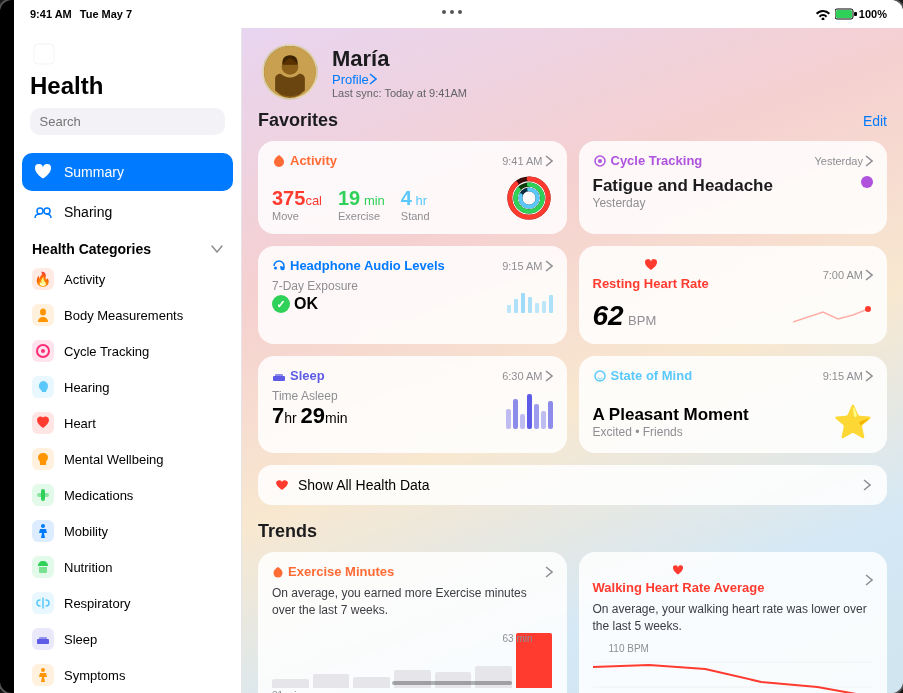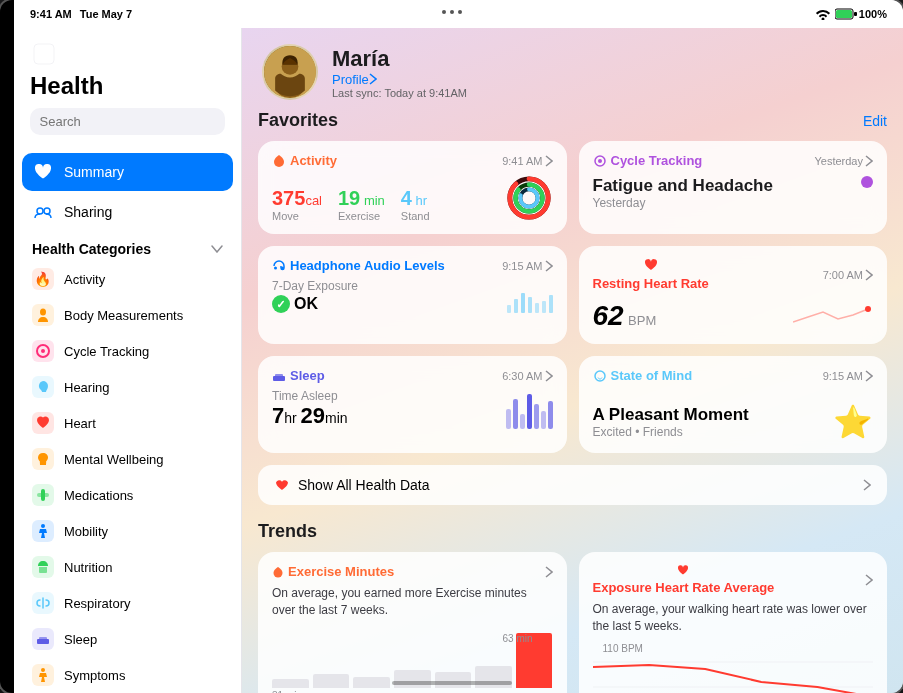--- a/index.html
+++ b/index.html
@@ -854,29 +854,29 @@
                   <div style="font-size:10px;color:#8e8e93;margin-top:2px;">31 min</div>
                 </div>
               </div>
 
               <div class="trend-card">
                 <div class="trend-header">
                   <div class="trend-title red">
                     <svg width="12" height="12" viewBox="0 0 12 12">
                         <path d="M6 10.5C6 10.5 1 7 1 4a2.5 2.5 0 0 1 5-0.5A2.5 2.5 0 0 1 11 4c0 3-5 6.5-5 6.5z" fill="#ff3b30"></path>
                       </svg>
-                    <span>Exposure Heart Rate Average</span>
+                    <span>Walking Heart Rate Average</span>
                   </div>
                   <svg width="8" height="12" viewBox="0 0 8 12">
                       <polyline points="1,1 7,6 1,11" fill="none" stroke="#8e8e93" stroke-width="1.5"></polyline>
                     </svg>
                 </div>
                 <div class="trend-desc">On average, your walking heart rate was lower over the last 5 weeks.</div>
                 <div class="trend-chart" style="position:relative;height:70px">
-                  <div style="font-size:10px;color:#8e8e93;position:absolute;top:0;left:10px;">110 BPM</div>
+                  <div style="font-size:10px;color:#8e8e93;position:absolute;top:0;left:16px;">110 BPM</div>
                   <svg style="width:100%;height:55px;margin-top:14px" viewBox="0 0 280 55" preserveAspectRatio="none">
                     <line x1="0" y1="5" x2="280" y2="5" stroke="#e5e5ea" stroke-width="0.5"></line>
                     <line x1="0" y1="30" x2="280" y2="30" stroke="#e5e5ea" stroke-width="0.5"></line>
                     <polyline points="0,10 56,8 112,12 168,25 224,30 280,40" fill="none" stroke="#ff3b30" stroke-width="2" stroke-linecap="round" stroke-linejoin="round"></polyline>
                     <circle cx="280" cy="40" r="3" fill="#ff3b30"></circle>
                   </svg>
                   <div style="font-size:14px;color:#ff3b30;text-align:right;font-weight:600">98</div>
                 </div>
               </div>
             </div>

